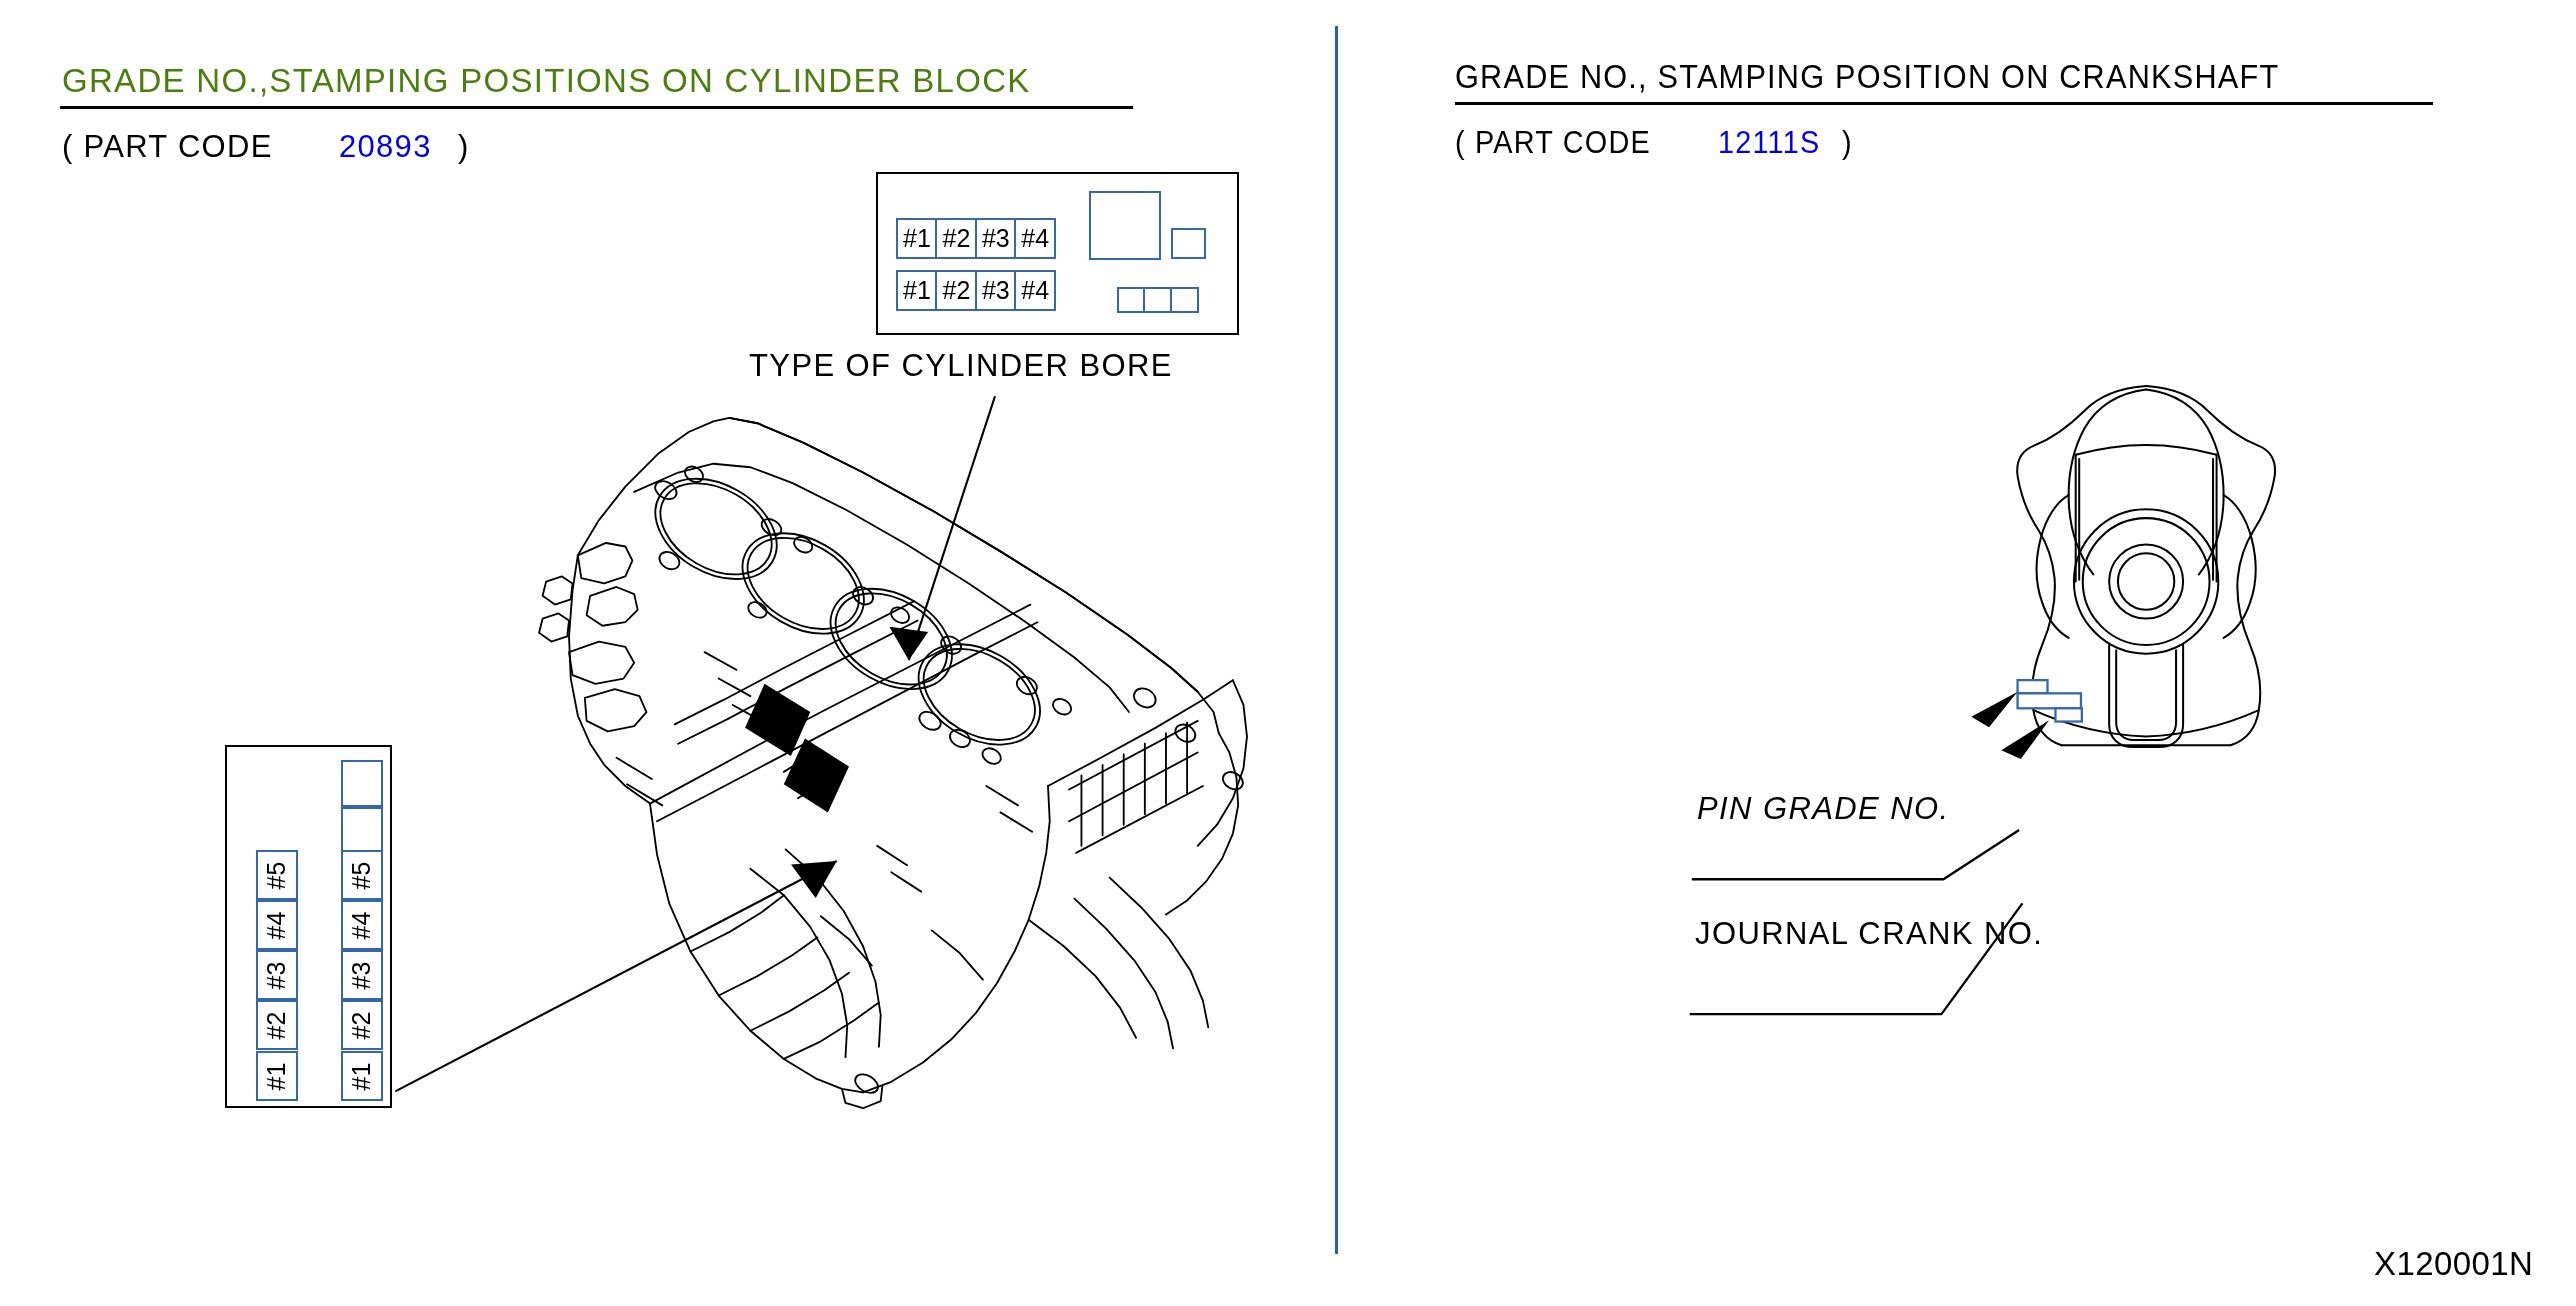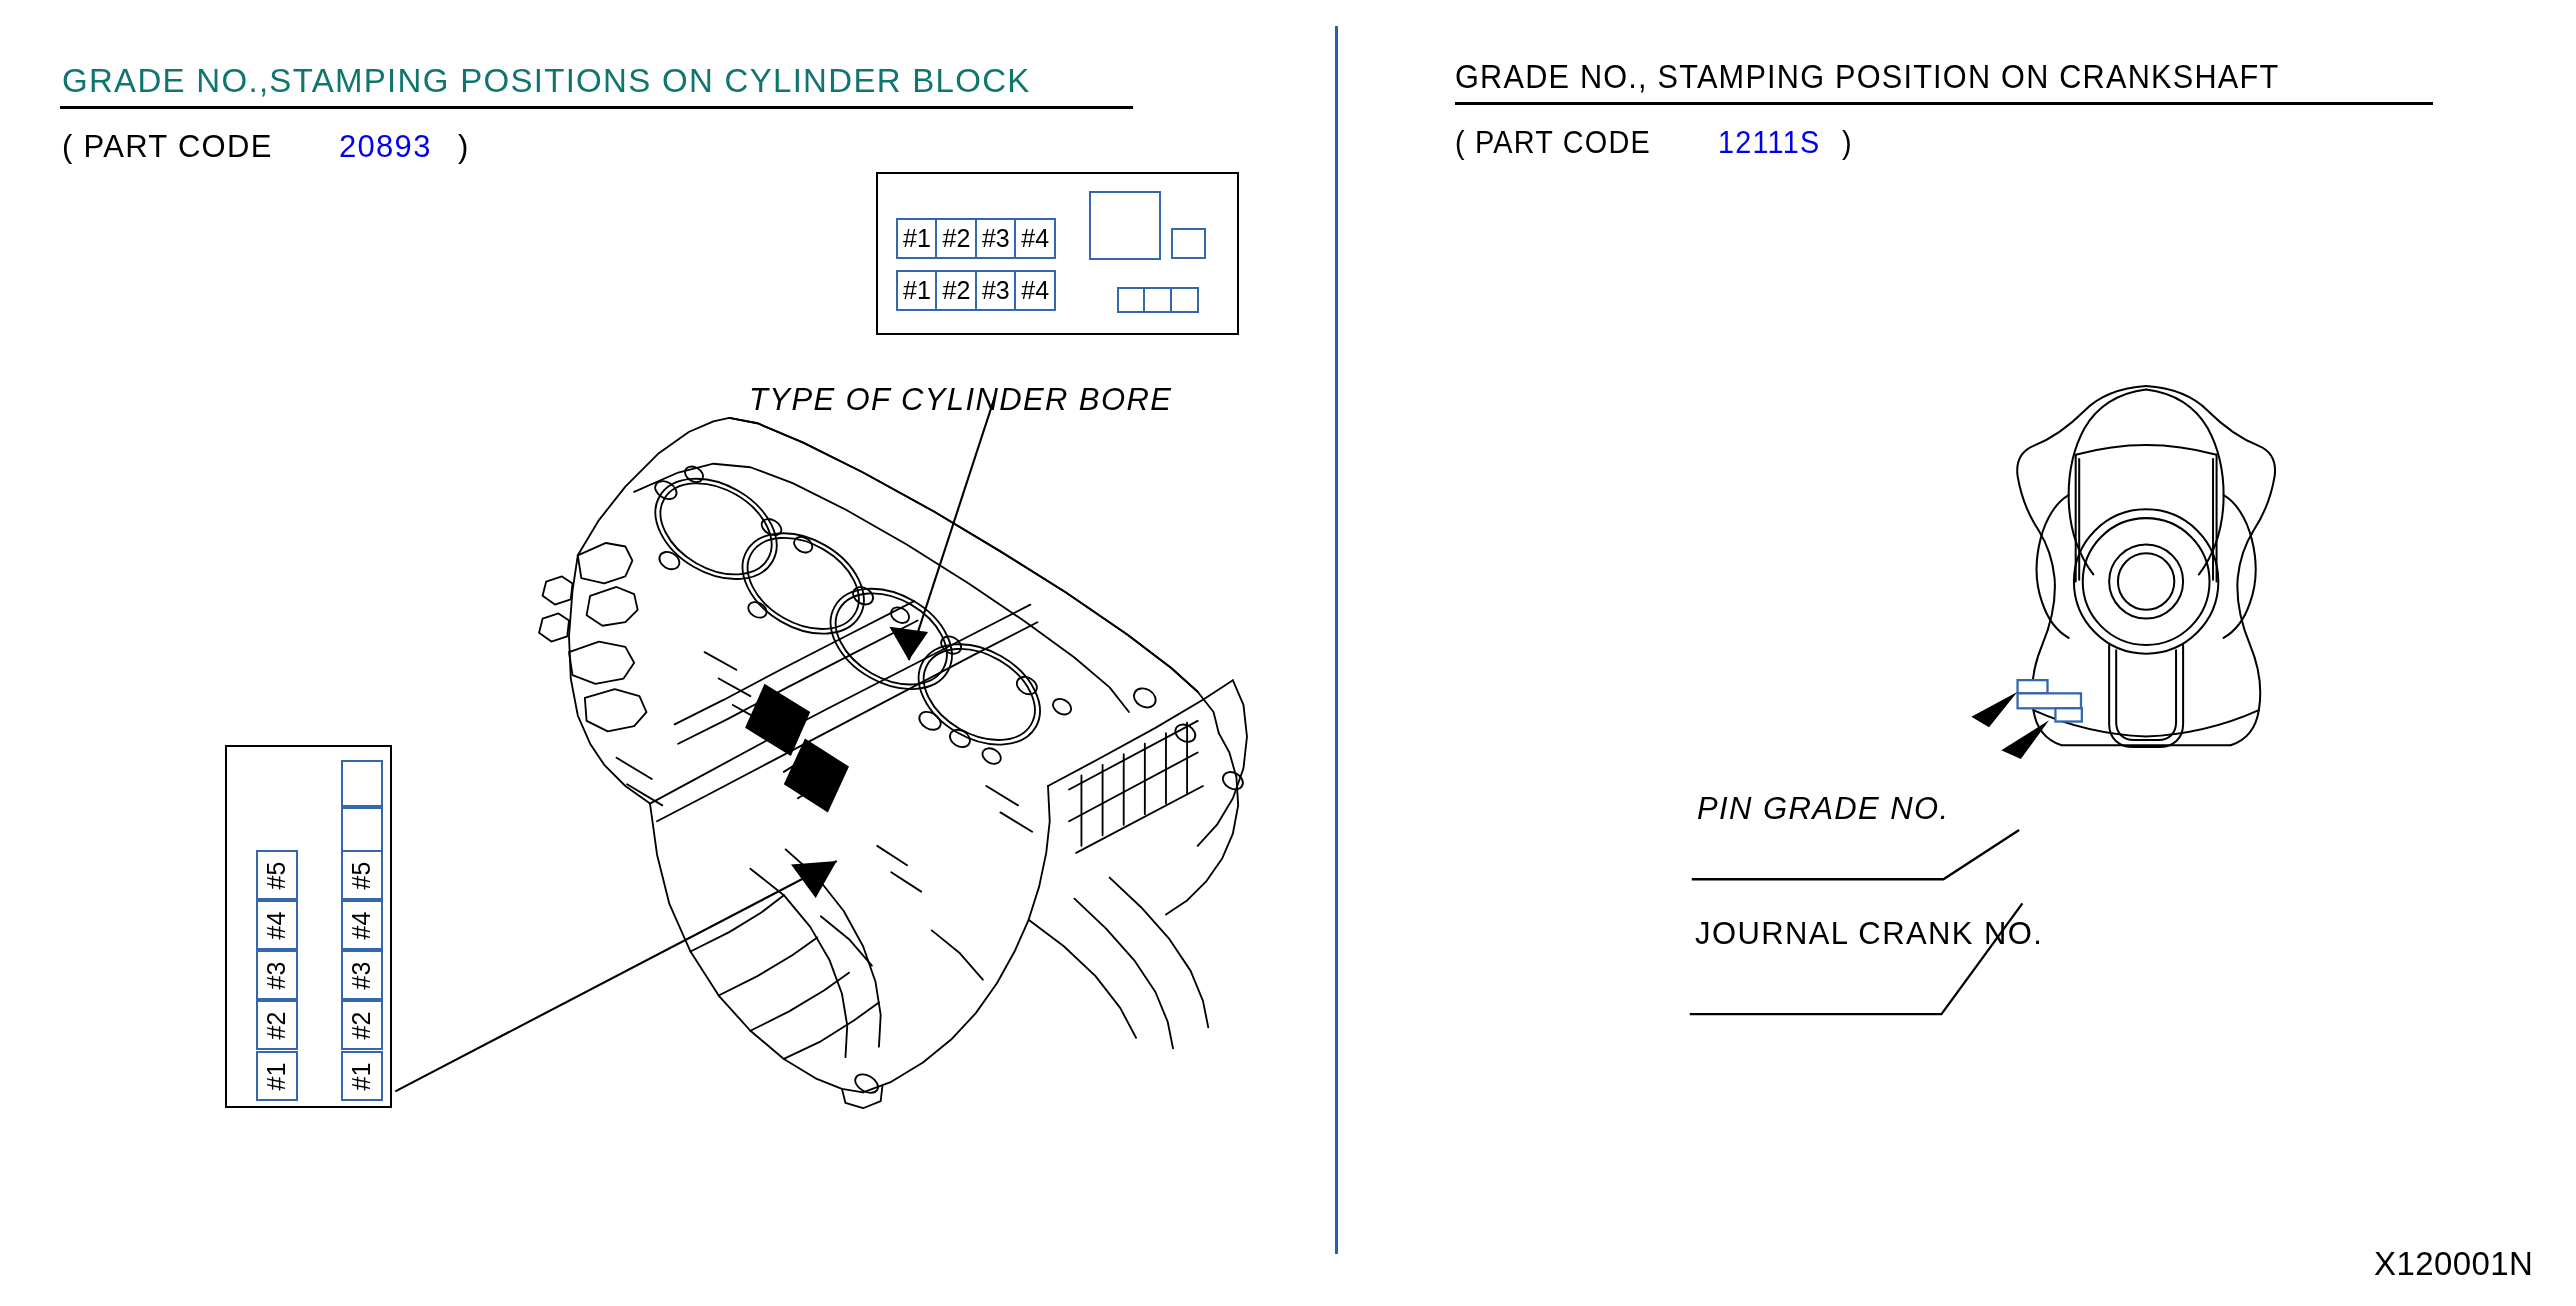--- a/index.html
+++ b/index.html
@@ -21,21 +21,21 @@
     width: 2576px;
     height: 1307px;
   }
   .abs { position: absolute; }
 
   
   .title-text {
     font-size: 33px;
     letter-spacing: 1.3px;
     white-space: nowrap;
-    color: #0f766e;
+    color: #4d7c0f;
   }
   .title-text-narrow {
     font-size: 33px;
     letter-spacing: 1.3px;
     white-space: nowrap;
     color: #000;
     transform: scaleX(0.93);
     transform-origin: left center;
   }
   .title-rule {
@@ -150,21 +150,21 @@
     </div>
 
     <div class="abs blue-box" style="left:1089px; top:191px; width:72px; height:69px;"></div>
     <div class="abs blue-box" style="left:1171px; top:228px; width:35px; height:31px;"></div>
     <div class="cellrow" style="left:1117px; top:287px;">
       <div class="cell" style="width:29px;height:26.4px;"></div>
       <div class="cell" style="width:29px;height:26.4px;"></div>
       <div class="cell" style="width:29px;height:26.4px;"></div>
     </div>
 
-    <div class="abs caption" style="left:749px; top:382px;font-style:italic;">TYPE  OF  CYLINDER  BORE</div>
+    <div class="abs caption" style="left:749px; top:348px;">TYPE  OF  CYLINDER  BORE</div>
 
     <div class="abs panel-frame" style="left:225px; top:745px; width:167px; height:363px;"></div>
 
     <div class="abs cell-vert" style="left:256px; top:850px; width:42px; height:50px;">
         <span>#5</span>
       </div>
     <div class="abs cell-vert" style="left:256px; top:900px; width:42px; height:50px;">
         <span>#4</span>
       </div>
     <div class="abs cell-vert" style="left:256px; top:950px; width:42px; height:50px;">

